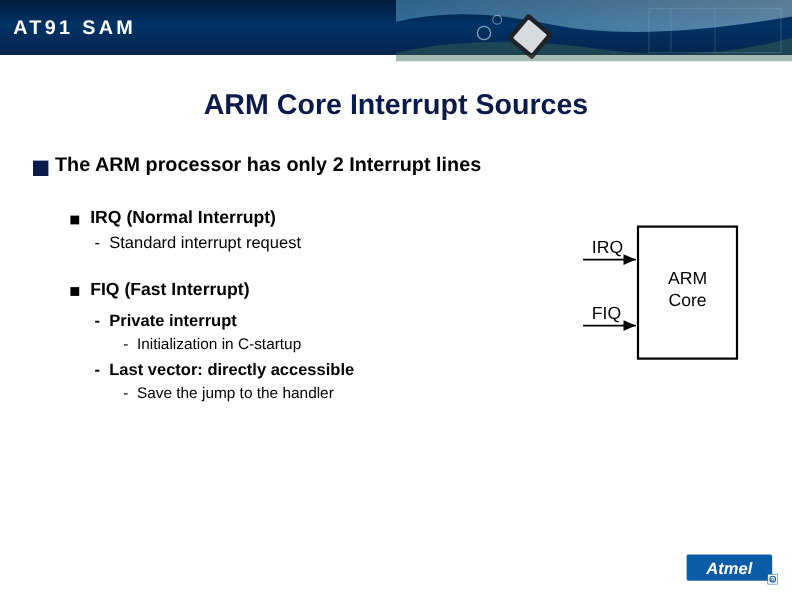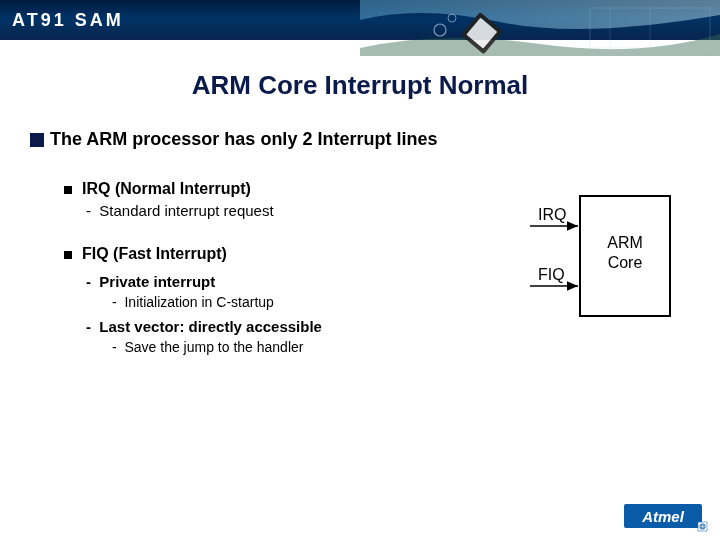--- a/index.html
+++ b/index.html
@@ -6,21 +6,21 @@
   body {
     width: 720px;
     height: 540px;
     font-family: Arial, Helvetica, sans-serif;
     background: white;
     overflow: hidden;
     position: relative;
   }
   .header-band {
     width: 100%;
-    height: 40px;
+    height: 50px;
     background: linear-gradient(to bottom, #001a3d 0%, #003366 45%, #07254d 100%);
     position: relative;
     display: flex;
     align-items: center;
   }
   .brand {
     color: white;
     font-family: "Arial Black", Arial, sans-serif;
     font-weight: 900;
     letter-spacing: 3px;
@@ -43,21 +43,21 @@
     font-weight: 900;
     margin-top: 30px;
     font-family: "Arial Black", Arial, sans-serif;
   }
   .content {
     padding: 28px 30px 0 30px;
     color: #000;
   }
   .h1line {
     display: flex;
-    align-items: flex-start;
+    align-items: flex-end;
     font-size: 18px;
     font-weight: 700;
     margin-bottom: 22px;
   }
   .sqbullet {
     width: 14px;
     height: 14px;
     background: #0a1a4a;
     margin-right: 6px;
     margin-top: 4px;
@@ -127,21 +127,21 @@
     <g transform="translate(120,12) rotate(40)">
       <rect x="0" y="0" width="30" height="30" rx="2" fill="#222"></rect>
       <rect x="4" y="4" width="22" height="22" rx="1" fill="#eee"></rect>
     </g>
     <rect x="230" y="8" width="120" height="40" fill="none" stroke="#a8d0e0" stroke-width="0.5" opacity="0.5"></rect>
     <line x1="250" y1="8" x2="250" y2="48" stroke="#a8d0e0" stroke-width="0.5" opacity="0.4"></line>
     <line x1="290" y1="8" x2="290" y2="48" stroke="#a8d0e0" stroke-width="0.5" opacity="0.4"></line>
   </svg>
 </div>
 
-<div class="title">ARM Core Interrupt Normal</div>
+<div class="title">ARM Core Interrupt Sources</div>
 
 <div class="content">
   <div class="h1line">
     <div class="sqbullet"></div>
     <div>The ARM processor has only 2 Interrupt lines</div>
   </div>
 
   <div class="twocol">
     <div class="leftcol">
       <div class="sublist">

